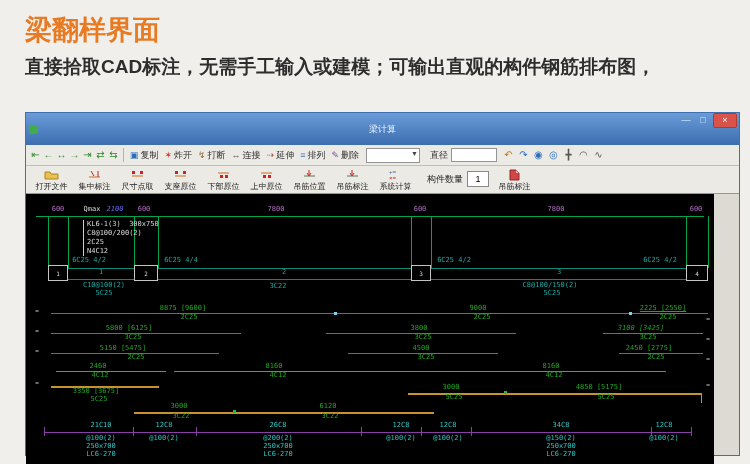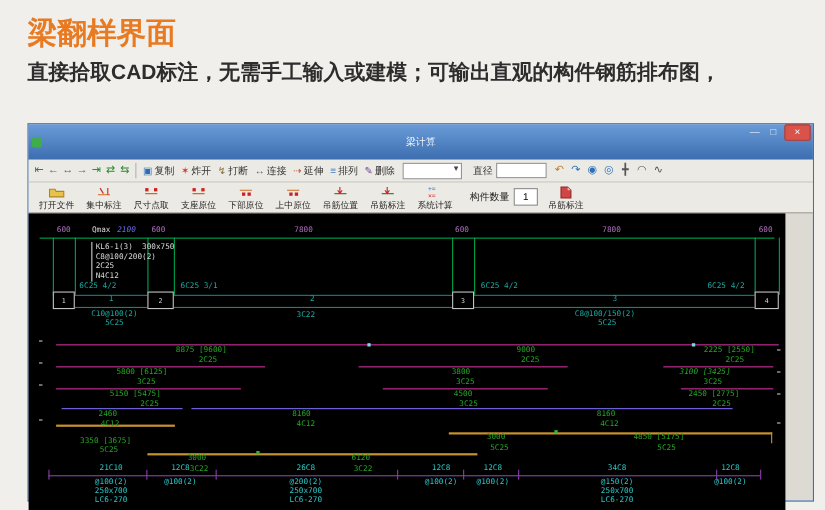--- a/index.html
+++ b/index.html
@@ -33,21 +33,21 @@
   .tb2-btn .lbl{font-size:8px;color:#222;white-space:nowrap;}
   .count-wrap{display:flex;align-items:center;margin:0 4px 5px 10px;gap:4px;justify-content:flex-end;}
   .count-label{font-size:9px;color:#222;white-space:nowrap;}
   .count-input{width:20px;height:14px;font-size:9px;text-align:center;border:1px solid #8a8a8a;background:#fff;padding:0;}
 
   .canvas-wrap{position:relative;width:688px;height:284px;background:#000;overflow:hidden;}
 
   .ct{position:absolute;font-family:"DejaVu Sans Mono","Liberation Mono",monospace;font-size:7px;line-height:7px;white-space:pre;transform:translateX(-50%);}
   .ct.la{transform:none;}
   .c-pur{color:#b06ec0;} .c-wht{color:#d8d8d8;} .c-blu{color:#6a6af0;font-style:italic;}
-  .c-teal{color:#1ba8a0;} .c-grn{color:#23a623;margin-top:10px;} .c-cyan{color:#2cc6c6;}
+  .c-teal{color:#1ba8a0;} .c-grn{color:#23a623;} .c-cyan{color:#2cc6c6;}
   .c-eq{color:#c8c8c8;font-size:6px;line-height:6px;}
   .cl{position:absolute;}
   .l-grn{background:#00a550;} .l-teal{background:#0a8878;} .l-mag{background:#cc3399;}
   .l-vio{background:#7b68ee;} .l-org{background:#c8922c;} .l-dimv{background:#8a3fa8;}
   .l-whtl{background:#cfcfcf;} .l-mcy{background:#7fd4e8;} .l-mgr{background:#2db82d;}
   .cbox{position:absolute;border:1px solid #c4c4c4;background:#000;color:#d8d8d8;font-size:6px;display:flex;align-items:center;justify-content:center;font-family:"DejaVu Sans Mono","Liberation Mono",monospace;box-sizing:border-box;}
 </style>
 </head>
 <body>
 
@@ -277,36 +277,36 @@
       <div class="ct c-pur" style="left: 118px; top: 12px;">600</div>
       <div class="ct c-pur" style="left: 250px; top: 12px;">7800</div>
       <div class="ct c-pur" style="left: 394px; top: 12px;">600</div>
       <div class="ct c-pur" style="left: 530px; top: 12px;">7800</div>
       <div class="ct c-pur" style="left: 670px; top: 12px;">600</div>
       <div class="ct c-wht la" style="left: 61px; top: 27px;">KL6-1(3)  300x750</div>
       <div class="ct c-wht la" style="left: 61px; top: 36px;">C8@100/200(2)</div>
       <div class="ct c-wht la" style="left: 61px; top: 45px;">2C25</div>
       <div class="ct c-wht la" style="left: 61px; top: 54px;">N4C12</div>
       <div class="ct c-teal" style="left: 63px; top: 63px;">6C25 4/2</div>
-      <div class="ct c-teal" style="left: 155px; top: 63px;">6C25 3/1</div>
+      <div class="ct c-teal" style="left: 155px; top: 63px;">6C25 4/4</div>
       <div class="ct c-teal" style="left: 428px; top: 63px;">6C25 4/2</div>
       <div class="ct c-teal" style="left: 634px; top: 63px;">6C25 4/2</div>
       <div class="ct c-teal" style="left: 75px; top: 75px;">1</div>
       <div class="ct c-teal" style="left: 258px; top: 75px;">2</div>
       <div class="ct c-teal" style="left: 533px; top: 75px;">3</div>
       <div class="ct c-teal" style="left: 78px; top: 88px;">C10@100(2)</div>
       <div class="ct c-teal" style="left: 78px; top: 96px;">5C25</div>
       <div class="ct c-teal" style="left: 252px; top: 89px;">3C22</div>
       <div class="ct c-teal" style="left: 524px; top: 88px;">C8@100/150(2)</div>
       <div class="ct c-teal" style="left: 526px; top: 96px;">5C25</div>
       <div class="ct c-grn" style="left: 157px; top: 111px;">8875 [9600]</div>
       <div class="ct c-grn" style="left: 163px; top: 120px;">2C25</div>
       <div class="ct c-grn" style="left: 452px; top: 111px;">9000</div>
       <div class="ct c-grn" style="left: 456px; top: 120px;">2C25</div>
-      <div class="ct c-grn" style="left: 637px; top: 111px;">2225 [2550]</div>
+      <div class="ct c-grn" style="left: 637px; top: 111px; text-decoration: underline;">2225 [2550]</div>
       <div class="ct c-grn" style="left: 642px; top: 120px;">2C25</div>
       <div class="ct c-grn" style="left: 103px; top: 131px;">5800 [6125]</div>
       <div class="ct c-grn" style="left: 107px; top: 140px;">3C25</div>
       <div class="ct c-grn" style="left: 393px; top: 131px;">3800</div>
       <div class="ct c-grn" style="left: 397px; top: 140px;">3C25</div>
       <div class="ct c-grn" style="left: 615px; top: 131px; font-style: italic;">3100 [3425]</div>
       <div class="ct c-grn" style="left: 622px; top: 140px;">3C25</div>
       <div class="ct c-grn" style="left: 97px; top: 151px;">5150 [5475]</div>
       <div class="ct c-grn" style="left: 110px; top: 160px;">2C25</div>
       <div class="ct c-grn" style="left: 395px; top: 151px;">4500</div>

